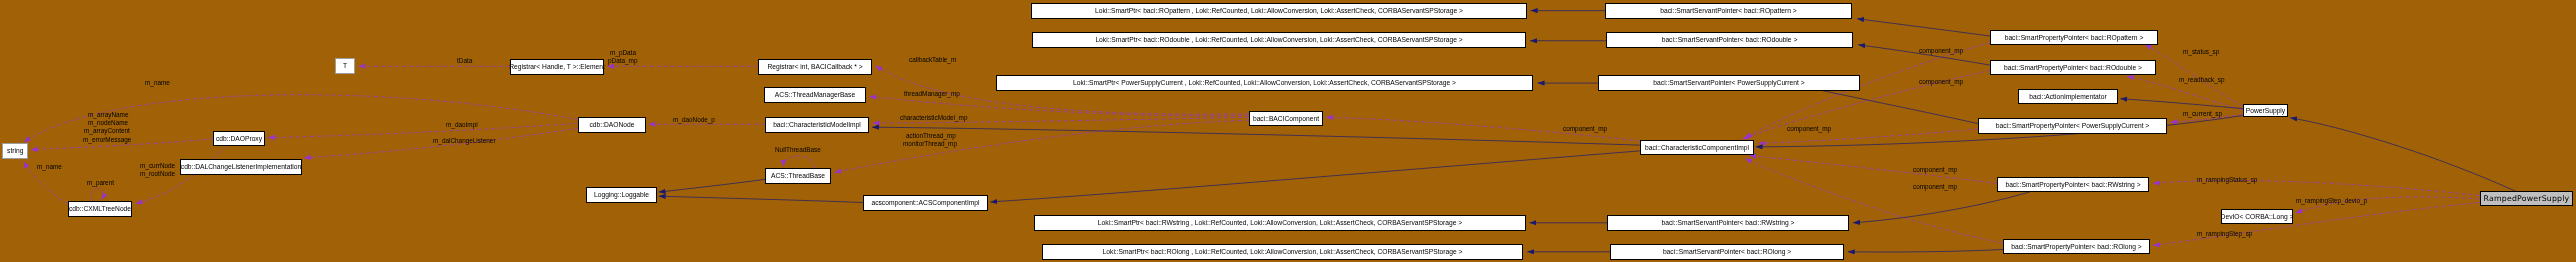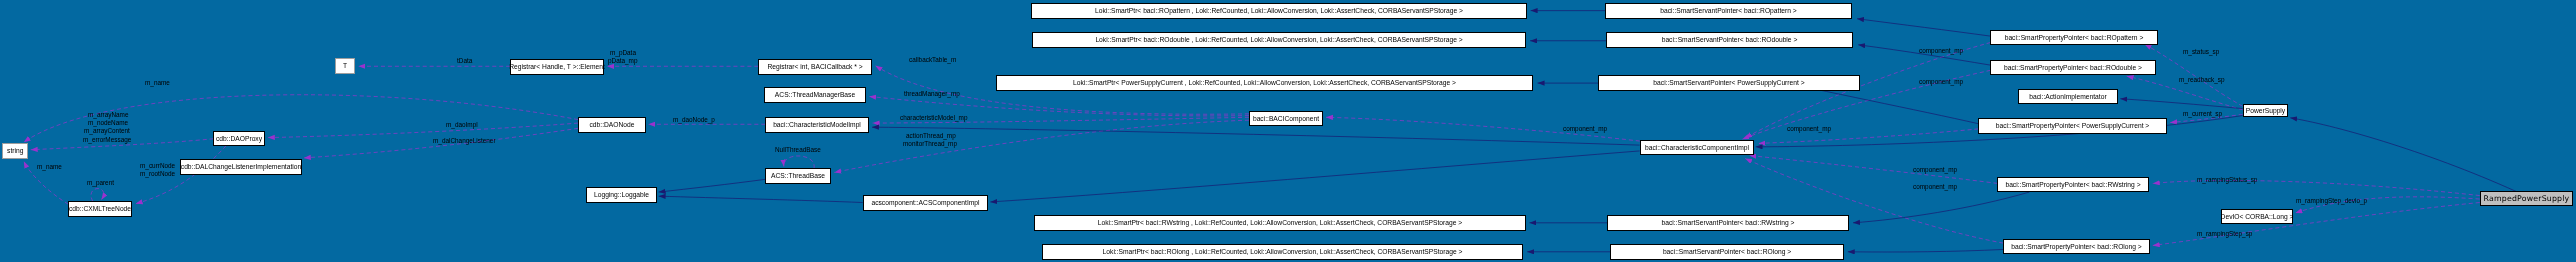--- a/index.html
+++ b/index.html
@@ -38,21 +38,21 @@
     font-size: 6.4px;
     color: #000000;
     white-space: nowrap;
     z-index: 3;
   }
   path.edge.usage { stroke-dasharray: 7,5; }
 </style>
 </head>
 <body>
 
-<div id="canvas" style="background: #0369a1;">
+<div id="canvas" style="background: #a16207;">
     <svg id="edge-layer" width="2576" height="263" viewBox="0 0 4443 453">
       <defs>
         <marker id="arrow-inherit" markerUnits="userSpaceOnUse" markerWidth="13" markerHeight="10" refX="12" refY="4.5" orient="auto">
           <path d="M 0,0 L 12,4.5 L 0,9 z" fill="#191970"></path>
         </marker>
         <marker id="arrow-usage" markerUnits="userSpaceOnUse" markerWidth="13" markerHeight="10" refX="12" refY="4.5" orient="auto">
           <path d="M 0,0 L 12,4.5 L 0,9 z" fill="#9a32cd"></path>
         </marker>
       </defs>
       <path d="M 880,114 L 618,114" fill="none" class="edge usage" stroke="#9a32cd" stroke-width="1.2" marker-end="url(#arrow-usage)"></path>

